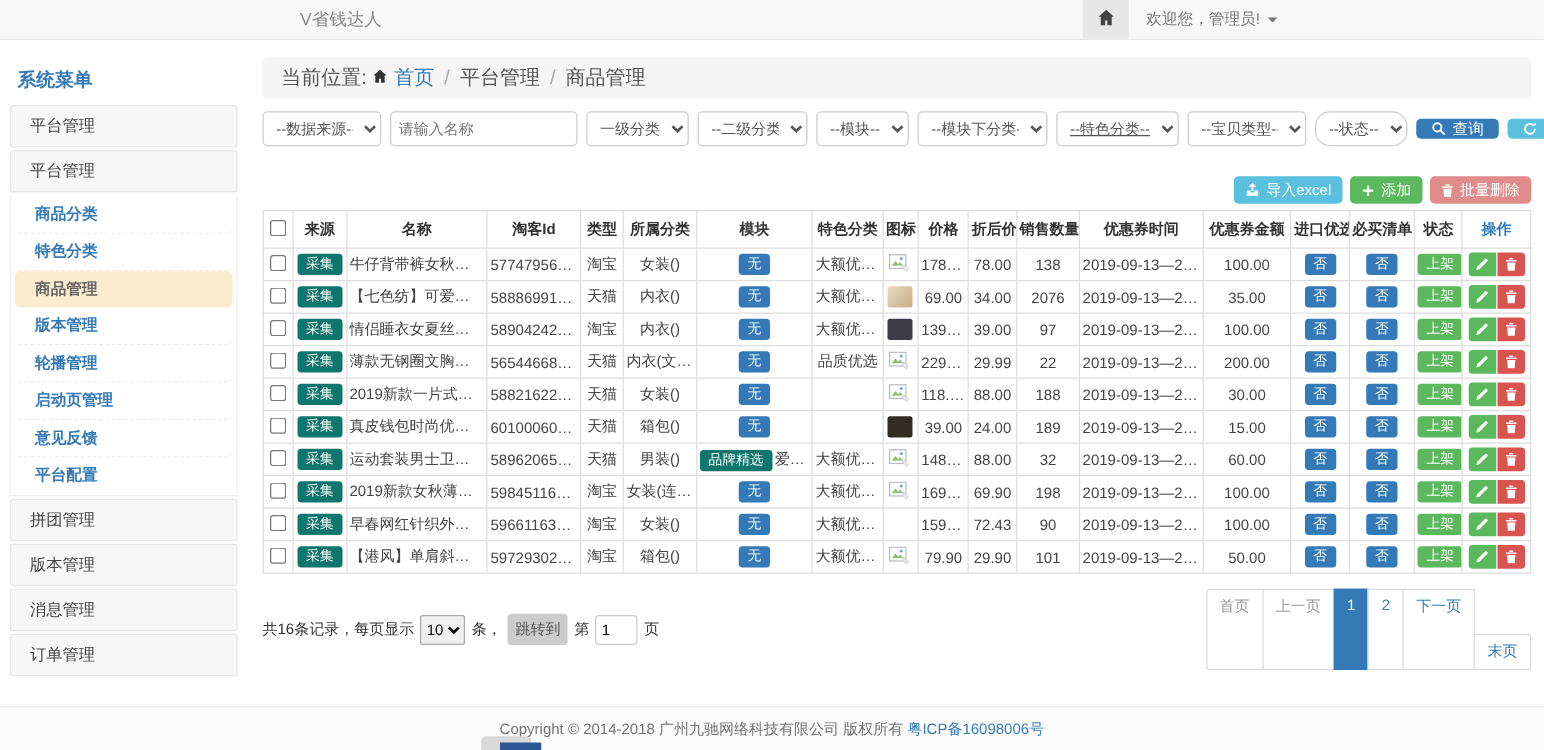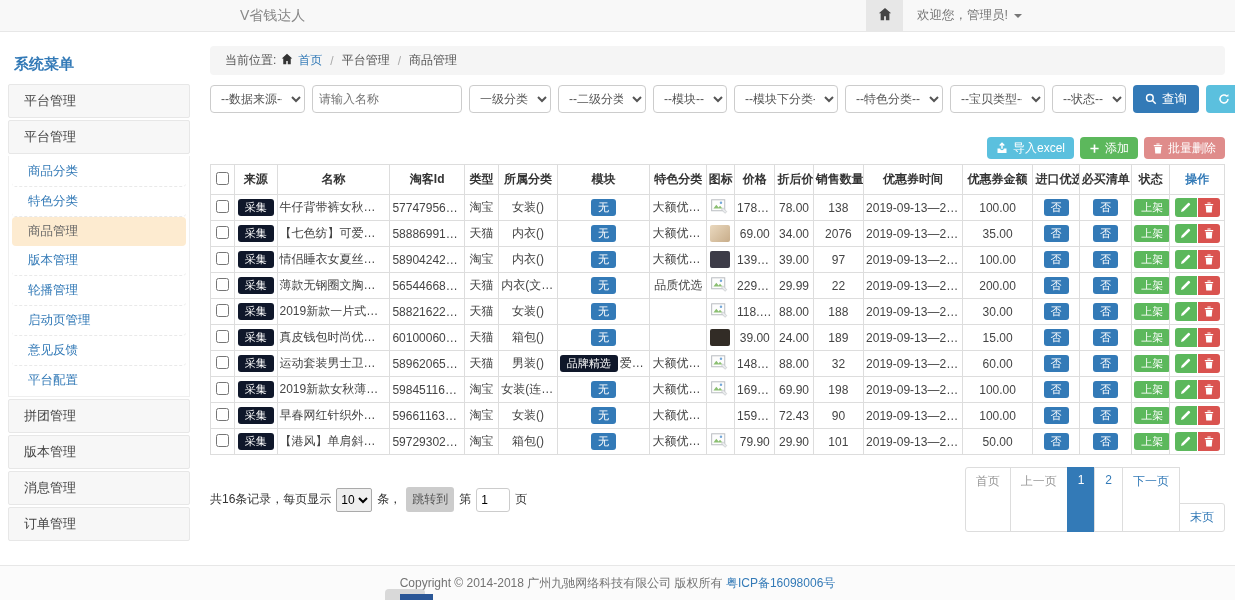--- a/index.html
+++ b/index.html
@@ -15,52 +15,52 @@
   .welcome { display: flex; align-items: center; gap: 6px; padding: 0 14px; color: #777; font-size: 12.5px; cursor: pointer; }
   .caret { width: 0; height: 0; border-left: 4px solid transparent; border-right: 4px solid transparent; border-top: 4px solid #777; }
 
   
   .sidebar { position: absolute; left: 8px; top: 46px; width: 182px; }
   .menu-title { color: #337ab7; font-size: 15px; font-weight: bold; padding: 9px 6px 10px; }
   .side-group { background: #f7f7f7; border: 1px solid #e7e7e7; margin-bottom: 2px;
     padding: 7px 15px; font-size: 13px; color: #444; cursor: pointer; border-radius: 2px; }
   .sub-wrap { background: #fff; border: 1px solid #efefef; border-top: none; margin-bottom: 2px; padding: 1px 3px; }
   .side-sub { color: #337ab7; font-size: 12.5px; padding: 6px 12px 6px 16px; cursor: pointer;
-    border-bottom: 1px dashed #e9e9e9; border-radius: 4px; }
+    border-bottom: 1px dashed #e9e9e9; border-radius: 4px; font-weight: bold; }
   .side-sub:last-child { border-bottom: none; }
   .side-sub.active { background: #fdebd0; color: #666; border-bottom: none; }
 
   
   .main { position: absolute; left: 210px; top: 46px; width: 1015px; }
-  .breadcrumb { background: #f5f5f5; border-radius: 4px; padding: 6px 15px; font-size: 12px;
+  .breadcrumb { background: #f5f5f5; border-radius: 4px; padding: 6px 15px; font-size: 16px;
     color: #555; display: flex; align-items: center; gap: 5px; }
   .breadcrumb a { color: #337ab7; text-decoration: none; cursor: pointer; }
   .breadcrumb .sep { color: #aaa; padding: 0 3px; }
 
   .filters { display: flex; align-items: center; gap: 7px; margin-top: 10px; }
   .filters select, .filters input { height: 28px; border: 1px solid #ccc; border-radius: 4px;
     font-size: 12px; color: #555; padding: 0 6px; background: #fff;
     font-family: "Liberation Sans", "DejaVu Sans", sans-serif; }
   .btn { display: inline-flex; align-items: center; justify-content: center; gap: 5px;
     border: none; border-radius: 4px; color: #fff; cursor: pointer; white-space: nowrap;
     font-family: "Liberation Sans", "DejaVu Sans", sans-serif; }
-  .btn-lg { height: 28px; padding: 0 12px; font-size: 12.5px; text-align: right; }
+  .btn-lg { height: 16px; padding: 0 12px; font-size: 12.5px; text-align: right; }
   .btn-sm { height: 22px; padding: 0 9px; font-size: 12px; }
 
   .toolbar { display: flex; justify-content: flex-end; gap: 6px; margin-top: 24px; margin-bottom: 5px; }
 
   table.grid { width: 100%; border-collapse: collapse; table-layout: fixed; }
   .grid th { border: 1px solid #ddd; padding: 6px 2px; font-size: 12px; font-weight: bold;
     text-align: center; color: #333; background: #fff; overflow: hidden; white-space: nowrap; }
   .grid th.op-head { color: #337ab7; }
   .grid td { border: 1px solid #ddd; padding: 3px 2px; text-align: center; font-size: 12px;
     color: #444; overflow: hidden; white-space: nowrap; text-overflow: ellipsis; height: 26px; }
 
   .badge { display: inline-block; border-radius: 3px; color: #fff; font-size: 11px; line-height: 1; padding: 3px 7px; }
-  .b-warn { background: #0f172a; }
+  .b-warn { background: #0f766e; }
   .b-pri  { background: #337ab7; }
   .b-suc  { background: #5cb85c; }
   .mod-extra { margin-left: 2px; color: #444; }
 
   .op-btn { display: inline-flex; align-items: center; justify-content: center; width: 22px; height: 19px;
     border: none; cursor: pointer; padding: 0; }
   .op-edit { background: #5cb85c; border-radius: 3px 0 0 3px; margin-right: 1px; }
   .op-del  { background: #d9534f; border-radius: 0 3px 3px 0; }
 
   .thumb { display: inline-block; width: 20px; height: 17px; border-radius: 2px; vertical-align: middle; }
@@ -149,23 +149,23 @@
     <span>商品管理</span>
   </div>
 
   <div class="filters" id="filters">
       <select style="width: 95px;"><option>--数据来源--</option></select>
       <input type="text" placeholder="请输入名称" style="width: 150px;">
       <select style="width: 92px;"><option>一级分类</option></select>
       <select style="width: 88px;"><option>--二级分类--</option></select>
       <select style="width: 88px;"><option>--模块--</option></select>
       <select style="width: 104px;"><option>--模块下分类--</option></select>
-      <select style="width: 104px;"><option>--特色分类--</option></select>
+      <select style="width: 104px; text-decoration: underline;"><option>--特色分类--</option></select>
       <select style="width: 95px;"><option>--宝贝类型--</option></select>
-      <select style="width: 75px;"><option>--状态--</option></select>
+      <select style="width: 75px; border-radius: 12px;"><option>--状态--</option></select>
       <button class="btn btn-lg" style="background: rgb(51, 122, 183);">
         <span class="icn" style="display: inline-flex;">
           <svg width="12" height="12" viewBox="0 0 16 16">
             <circle cx="6.5" cy="6.5" r="4.4" fill="none" stroke="#fff" stroke-width="2"></circle>
             <line x1="10" y1="10" x2="14.3" y2="14.3" stroke="#fff" stroke-width="2"></line>
           </svg>
         </span>
         <span>查询</span>
       </button>
       <button class="btn btn-lg" style="background: rgb(91, 192, 222);">

